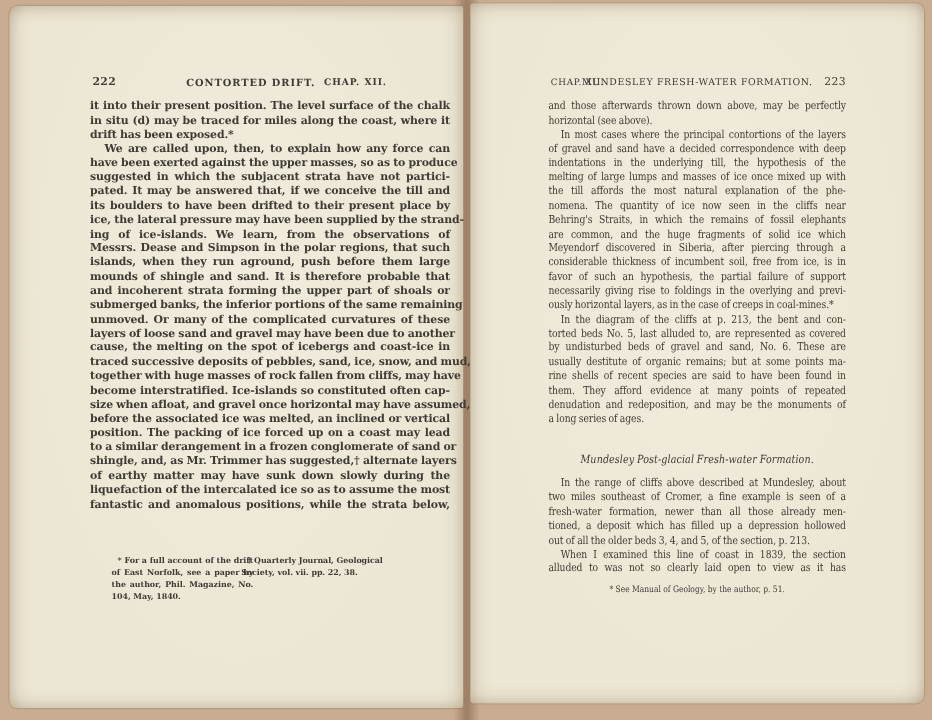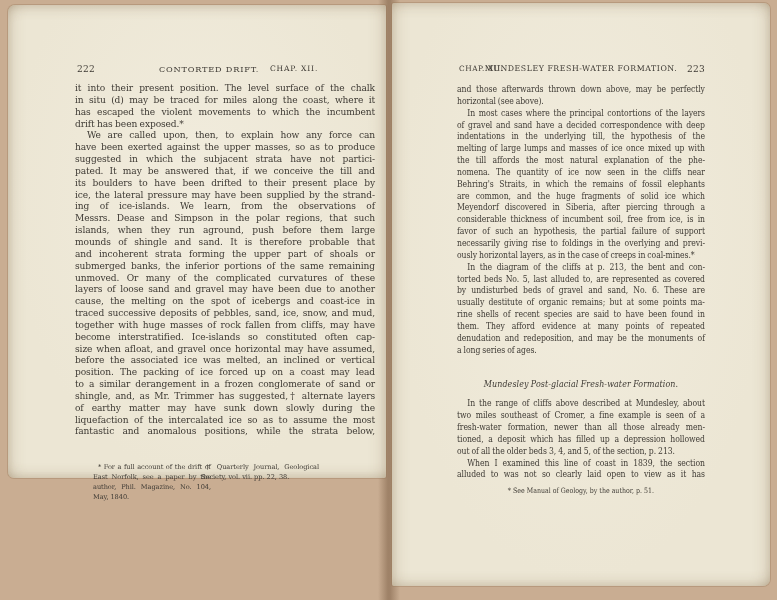--- a/index.html
+++ b/index.html
@@ -26,21 +26,21 @@
     position: absolute;
     background:
       radial-gradient(ellipse at 50% 40%, var(--paper-hi) 0%, var(--paper) 70%);
     box-shadow:
       0 0 0 1px rgba(150,118,85,0.35),
       inset 0 10px 14px -9px rgba(120,88,55,0.30),
       inset 0 -10px 14px -9px rgba(120,88,55,0.28),
       inset 12px 0 16px -11px rgba(120,88,55,0.30),
       inset -12px 0 16px -11px rgba(120,88,55,0.30);
   }
-  .page.left  { left: 8px;   top: 5px; width: 378px; height: 473px; border-radius: 7px 2px 2px 6px; }
+  .page.left  { left: 8px;   top: 5px; width: 378px; height: 585px; border-radius: 7px 2px 2px 6px; font-weight: bold; }
   .page.right { left: 392px; top: 3px; width: 378px; height: 583px; border-radius: 2px 6px 7px 2px; }
 
   .running-head {
     position: absolute; height: 12px;
     font-size: 8.2px; letter-spacing: 0.8px; line-height: 12px;
     white-space: nowrap;
   }
   .page.left  .running-head { top: 58px; left: 67px; width: 300px; }
   .page.right .running-head { top: 60px; left: 65px; width: 248px; font-size: 7.8px; letter-spacing: 0.55px; }
   .running-head .rh-item { position: absolute; top: 0; }
@@ -89,21 +89,20 @@
 
 <div class="page left">
   <div class="running-head">
     <span class="rh-item rh-num">222</span>
     <span class="rh-item rh-title">CONTORTED DRIFT.</span>
     <span class="rh-item rh-chap">CHAP. XII.</span>
   </div>
   <div class="body-text">
       <div class="line">it into their present position.  The level surface of the chalk</div>
       <div class="line">in situ (d) may be traced for miles along the coast, where it</div>
-      <div class="line">has escaped the violent movements to which the incumbent</div>
       <div class="line end">drift has been exposed.*</div>
       <div class="line in">We are called upon, then, to explain how any force can</div>
       <div class="line">have been exerted against the upper masses, so as to produce</div>
       <div class="line">suggested in which the subjacent strata have not partici-</div>
       <div class="line">pated.  It may be answered that, if we conceive the till and</div>
       <div class="line">its boulders to have been drifted to their present place by</div>
       <div class="line">ice, the lateral pressure may have been supplied by the strand-</div>
       <div class="line">ing of ice-islands.  We learn, from the observations of</div>
       <div class="line">Messrs. Dease and Simpson in the polar regions, that such</div>
       <div class="line">islands, when they run aground, push before them large</div>

